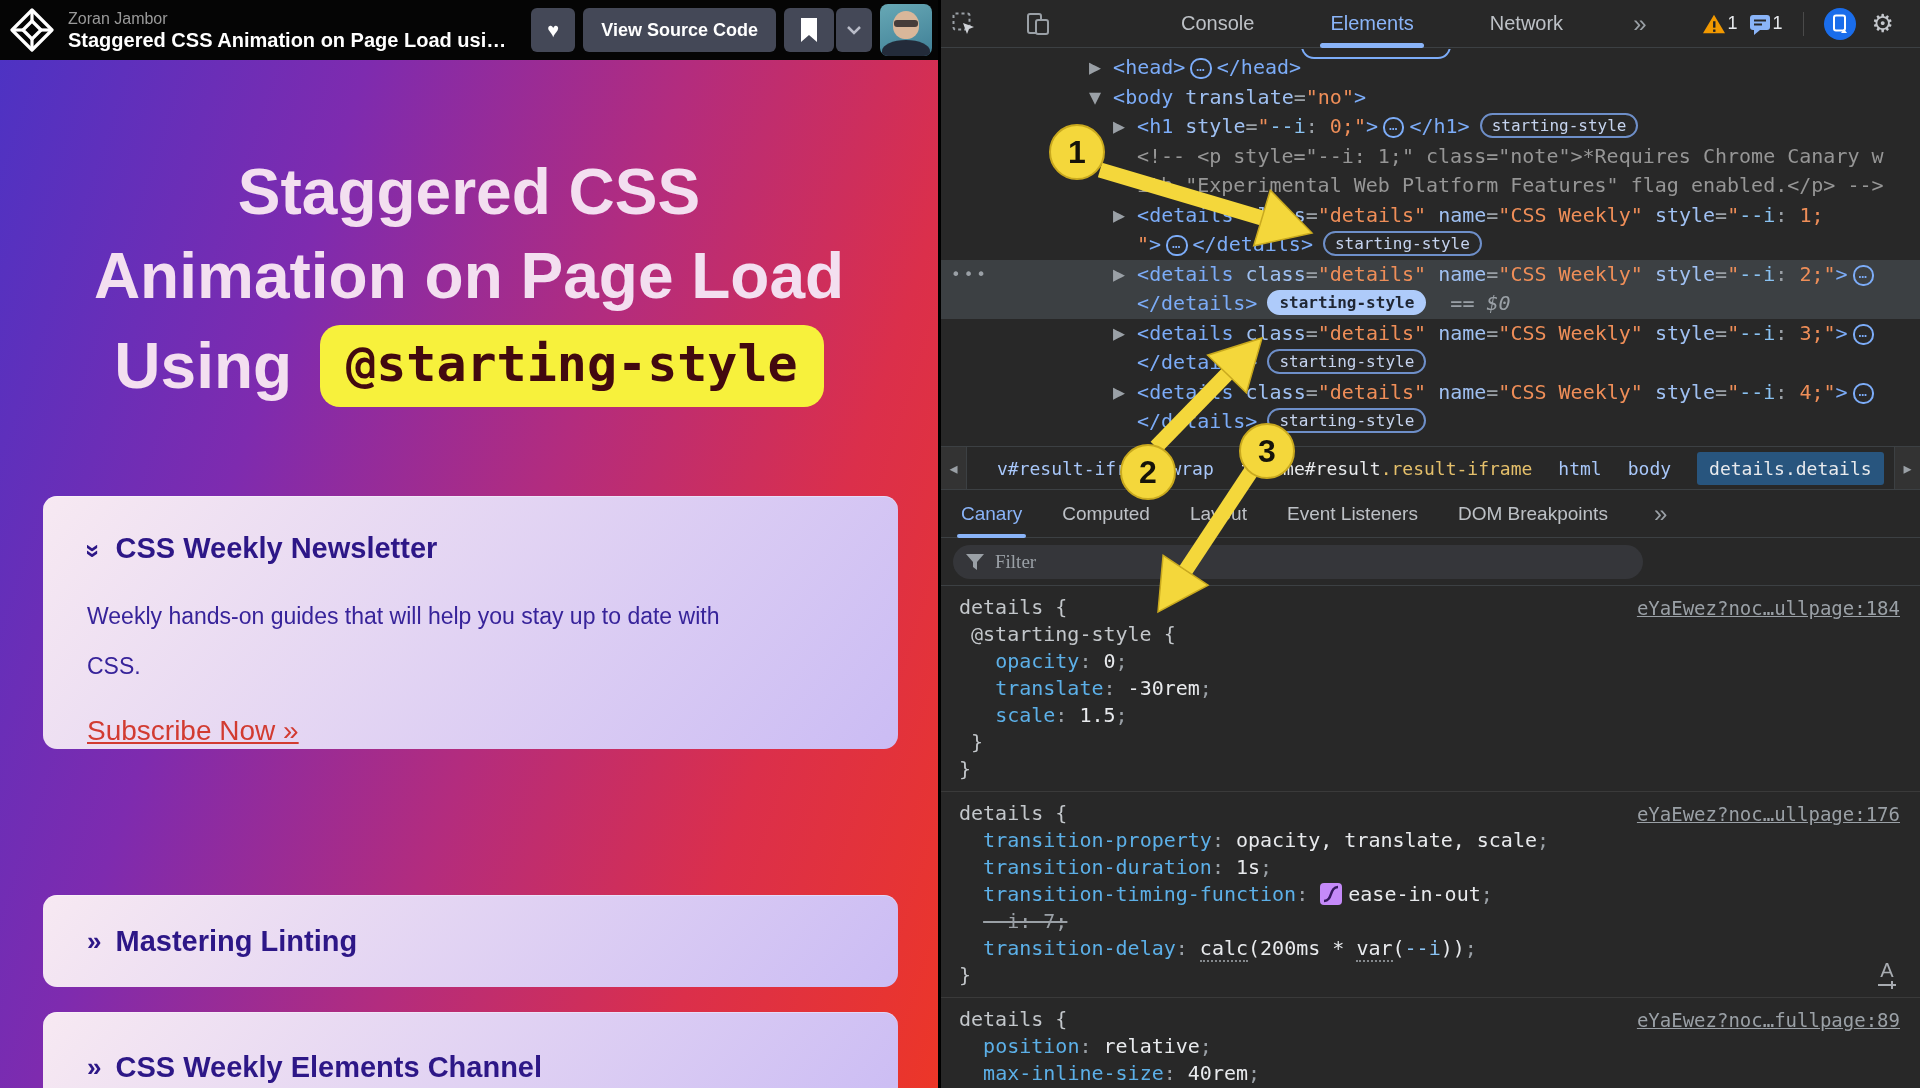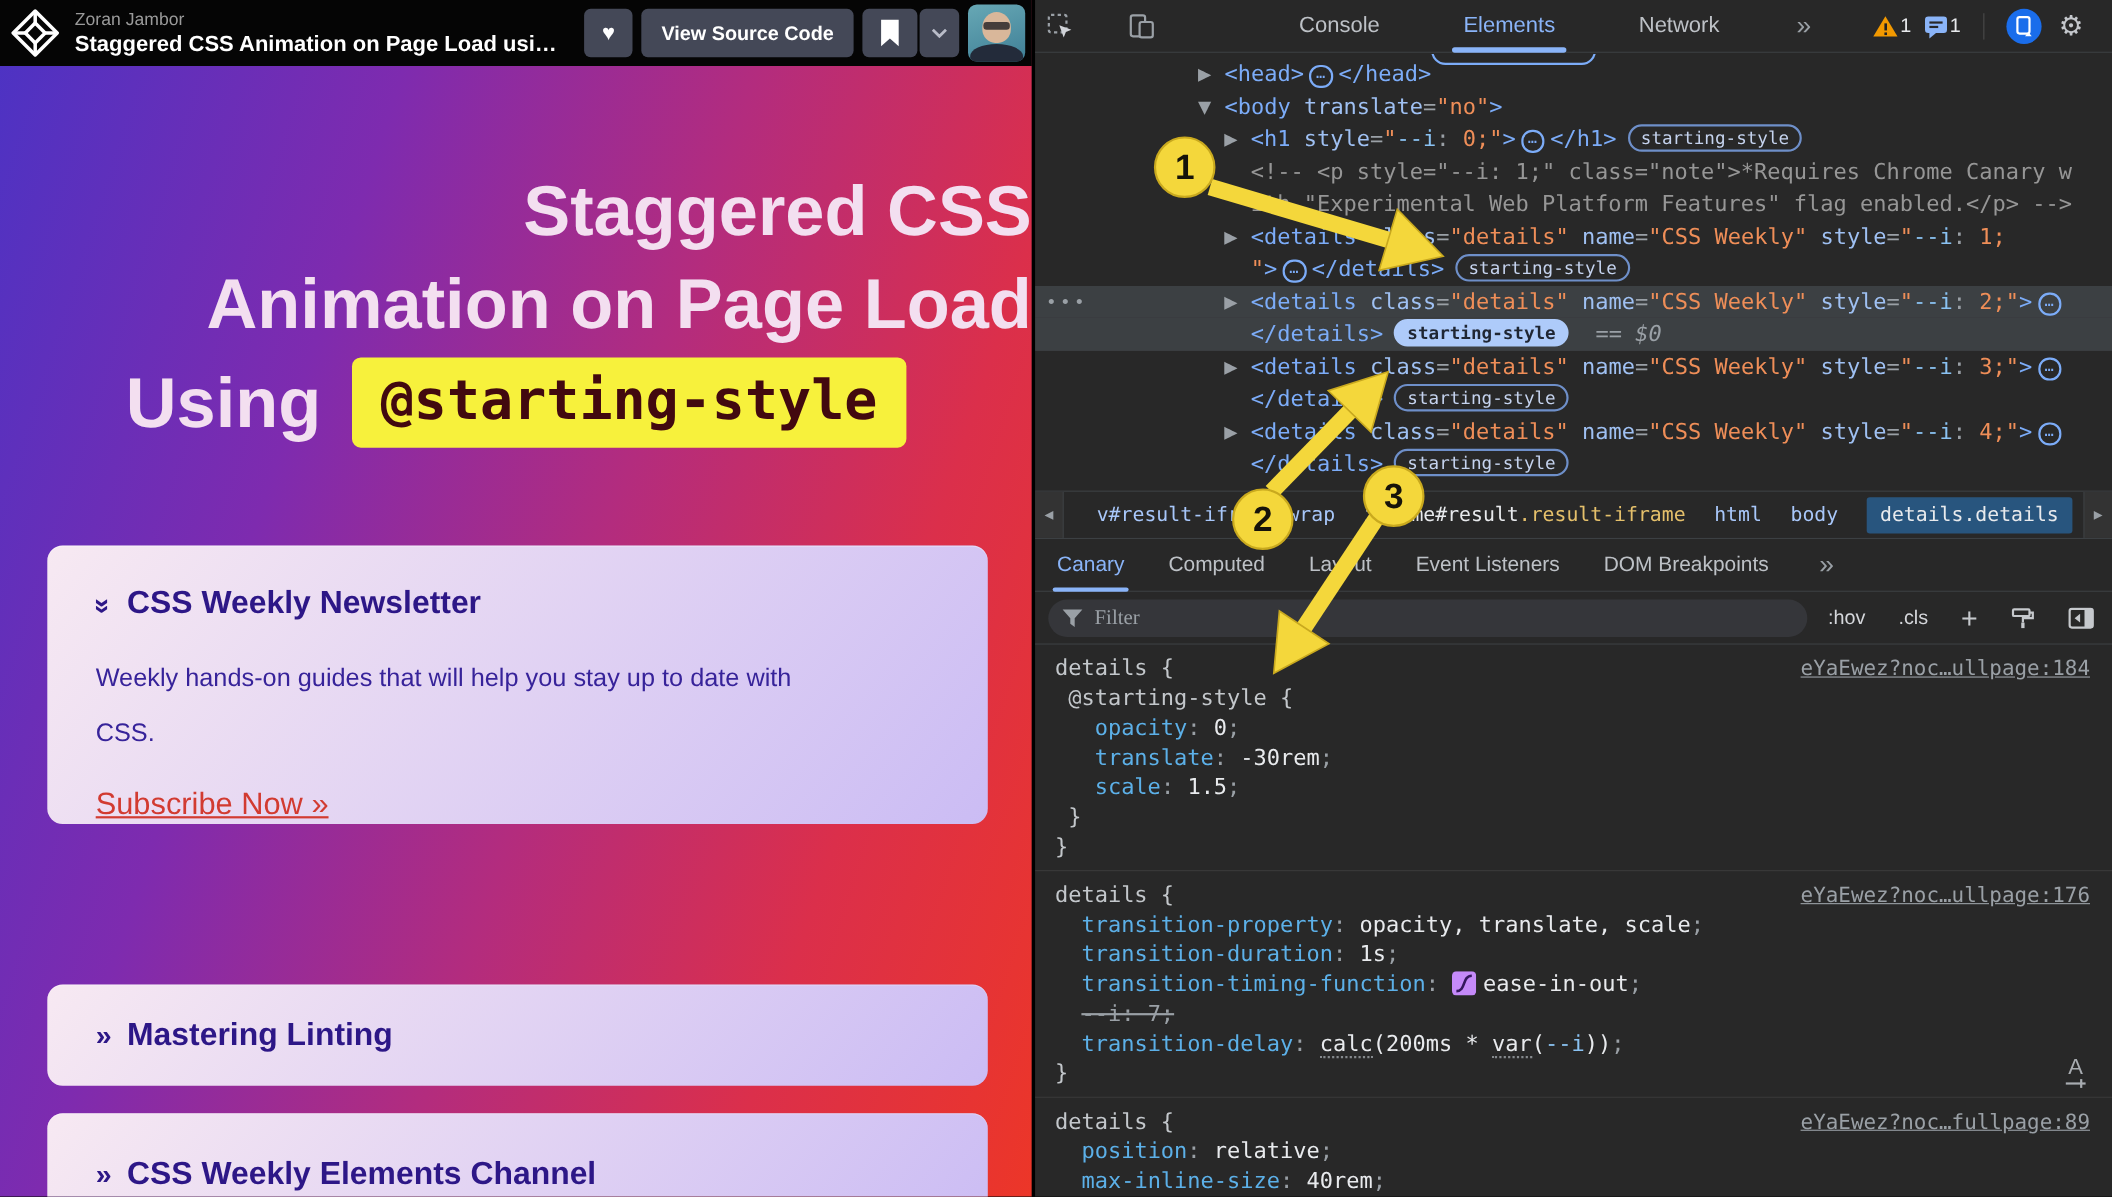--- a/index.html
+++ b/index.html
@@ -17,23 +17,23 @@
   .pen-btn{height:44px;background:#444857;border:none;border-radius:6px;color:#fff;display:flex;align-items:center;justify-content:center;font-family:"Liberation Sans",sans-serif;}
   .btn-like{width:44px;font-size:20px;}
   .btn-source{padding:0 18px;font-size:18px;font-weight:bold;}
   .btn-bookmark{width:50px;}
   .btn-caret{width:36px;margin-left:-6px;}
   .avatar{width:52px;height:52px;border-radius:8px;overflow:hidden;position:relative;background:linear-gradient(160deg,#67a8b5,#3f7f96);border:none;padding:0;}
   .avatar .head{position:absolute;left:13px;top:7px;width:26px;height:28px;border-radius:50% 50% 45% 45%;background:#d9b79a;}
   .avatar .glasses{position:absolute;left:14px;top:16px;width:24px;height:7px;background:rgba(20,20,25,.75);border-radius:3px;}
   .avatar .shirt{position:absolute;left:2px;bottom:-6px;width:48px;height:22px;border-radius:50% 50% 0 0;background:#232b3a;}
 
-  .hero{position:absolute;left:0;top:150px;width:100%;text-align:right;color:#F3DFF0;font-weight:bold;font-size:64px;line-height:84px;}
+  .hero{position:absolute;left:0;top:150px;width:100%;text-align:center;color:#F3DFF0;font-weight:bold;font-size:64px;line-height:84px;}
   .hero-row3{display:flex;align-items:center;justify-content:center;gap:28px;margin-top:6px;}
-  .code-chip{display:inline-block;background:#F7F13C;color:#42090F;font-family:"DejaVu Sans Mono",monospace;font-weight:bold;font-size:50px;line-height:58px;padding:10px 26px 14px;border-radius:8px;}
+  .code-chip{display:inline-block;background:#F7F13C;color:#42090F;font-family:"DejaVu Sans Mono",monospace;font-weight:bold;font-size:50px;line-height:58px;padding:10px 26px 14px;border-radius:20px;}
 
   .card{position:absolute;left:43px;width:855px;border-radius:14px;background:linear-gradient(130deg,#f7e9f2 0%,#cbbcf4 100%);box-shadow:0 1px 0 rgba(255,255,255,.35) inset;}
   .card-1{top:496px;height:253px;padding:36px 44px;}
   .card-2{top:895px;height:92px;display:flex;align-items:center;padding:0 44px;}
   .card-3{top:1012px;height:110px;display:flex;align-items:center;padding:0 44px;}
   .card-title-row{display:flex;align-items:center;gap:14px;color:#2D1787;font-weight:bold;font-size:29px;}
   .marker{font-size:26px;line-height:20px;}
   .marker-open{display:inline-block;transform:rotate(90deg) translateX(2px);}
   .card-body{margin-top:26px;max-width:660px;color:#37239a;font-size:23px;line-height:50px;}
   .card-link{display:inline-block;margin-top:24px;color:#D23B31;font-size:28px;text-decoration:underline;}
@@ -274,39 +274,20 @@
       <button class="dt-tab">DOM Breakpoints</button>
       <button class="tb-more">»</button>
     </div>
 
     <div class="dt-filter">
       <div class="filter-pill">
         <svg width="20" height="18" viewBox="0 0 20 18">
             <path d="M1 1 h18 l-7 8 v8 l-4 -3 v-5 z" fill="#9AA0A6"></path>
           </svg>
         <span>Filter</span>
-      </div>
-      <div class="filter-right">
-        <button class="fr-btn">:hov</button>
-        <button class="fr-btn">.cls</button>
-        <button class="fr-btn fr-plus">+</button>
-        <button class="fr-btn">
-          <svg width="22" height="22" viewBox="0 0 22 22">
-            <rect x="2" y="3" width="15" height="6" rx="1" fill="none" stroke="#C6C9CD" stroke-width="2"></rect>
-            <path d="M17 6 h3 v5 h-9 v4" fill="none" stroke="#C6C9CD" stroke-width="2"></path>
-            <rect x="9.5" y="15" width="3" height="5" fill="#C6C9CD"></rect>
-          </svg>
-        </button>
-        <button class="fr-btn">
-          <svg width="24" height="20" viewBox="0 0 24 20">
-            <rect x="1.5" y="1.5" width="21" height="17" rx="2" fill="none" stroke="#C6C9CD" stroke-width="2"></rect>
-            <rect x="15" y="1.5" width="7.5" height="17" fill="#C6C9CD"></rect>
-            <path d="M11 6 l-5 4 5 4 z" fill="#C6C9CD"></path>
-          </svg>
-        </button>
       </div>
     </div>
 
     <div class="dt-styles">
         <div class="rule">
           <div class="s-line"><span class="c-sel">details {</span></div>
           <button class="rule-link">eYaEwez?noc…ullpage:184</button>
           <div class="s-line"><span class="c-sel"> @starting-style {</span></div>
           <div class="s-line"><span class="c-pu">   </span><span class="c-prop">opacity</span><span class="c-pu">: </span><span class="c-v">0</span><span class="c-pu">;</span></div>
           <div class="s-line"><span class="c-pu">   </span><span class="c-prop">translate</span><span class="c-pu">: </span><span class="c-v">-30rem</span><span class="c-pu">;</span></div>

